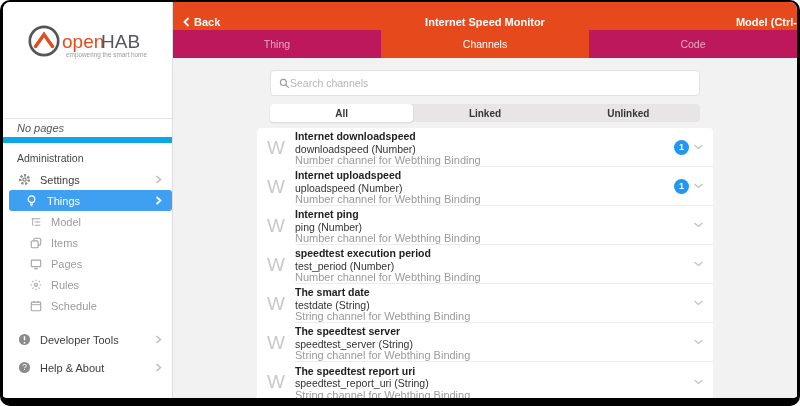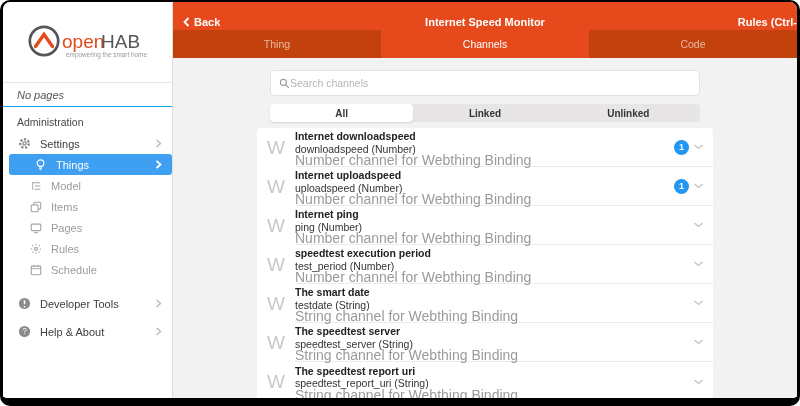--- a/index.html
+++ b/index.html
@@ -2,39 +2,39 @@
 <html><head>
 <meta charset="utf-8">
 <style>
   * { margin:0; padding:0; box-sizing:border-box; }
   html,body { width:800px; height:406px; background:#fff; font-family:"Liberation Sans", sans-serif; }
   .frame { width:800px; height:406px; border:solid #000; border-width:2px 3px 8px 3px; border-radius:10px; overflow:hidden; display:flex; background:#f3f2f2; }
 
   
   .sidebar { width:170px; flex:0 0 170px; background:#fff; border-right:1px solid #dedede; display:flex; flex-direction:column; overflow:hidden; }
   .logo-wrap { height:80px; display:flex; align-items:center; justify-content:center; }
-  .no-pages { height:25px; border-top:1px solid #e7e7e7; border-bottom:1px solid #0ea5e9; display:flex; align-items:center; padding-left:14px; font-style:italic; color:#565656; font-size:11px; }
+  .no-pages { height:25px; border-top:1px solid #e7e7e7; border-bottom:6px solid #0ea5e9; display:flex; align-items:center; padding-left:14px; font-style:italic; color:#565656; font-size:11px;margin-top:36px; }
   .section-label { margin:9px 0 5px 14px; font-size:10.5px; color:#474747; }
   .nav-item { height:21px; display:flex; align-items:center; padding:0 10px 0 14px; font-size:11px; color:#3d3d3d; gap:8px; cursor:default;text-align:center; }
   .nav-item .ic { width:15px; display:flex; align-items:center; justify-content:center; flex:0 0 15px; }
   .nav-item .chev { margin-left:auto; color:#bdbdbd; display:flex; }
   .nav-item.child { padding-left:25px; color:#9b9b9b; }
-  .nav-item.selected { background:#3f9ff0; color:#fff; margin-left:6px; padding-left:24px; border-radius:3px; }
+  .nav-item.selected { background:#3f9ff0; color:#fff; margin-left:6px; padding-left:15px; border-radius:3px; }
   .nav-item.selected .chev { color:#fff; }
   .gap-lg { margin-top:13px; }
   .gap-sm { margin-top:7px; }
 
   
   .main { flex:1; display:flex; flex-direction:column; min-width:0; }
   .navbar { height:28px; flex:0 0 28px; background:#e64a1c; color:#fff; display:flex; align-items:center; position:relative; padding:12px 0 0 10px; font-size:11px; font-weight:bold; }
   .navbar .back { display:flex; align-items:center; gap:4px; cursor:pointer; }
   .navbar .nav-title { position:absolute; left:50%; transform:translateX(-50%); white-space:nowrap; }
   .navbar .save { margin-left:auto; white-space:nowrap; cursor:pointer; }
   .tabbar { height:28px; flex:0 0 28px; display:flex; }
-  .tab { flex:1; background:#c2410c; color:rgba(255,255,255,0.62); display:flex; align-items:center; justify-content:center; font-size:10.5px; cursor:pointer; }
+  .tab { flex:1; background:#be185d; color:rgba(255,255,255,0.62); display:flex; align-items:center; justify-content:center; font-size:10.5px; cursor:pointer; }
   .tab.active { background:#e64a1c; color:#fff; }
 
   .content { flex:1; overflow:hidden; padding-top:12px; background:#f3f2f2; }
   .column { width:456px; margin:0 auto; }
 
   .searchbar { margin:0 13px 8px; height:26px; background:#fff; border:1px solid #e2e2e2; border-radius:4px; display:flex; align-items:center; padding:0 8px; }
   .searchbar input { border:none; outline:none; flex:1; font-size:10.5px; color:#333; background:transparent; font-family:"Liberation Sans", sans-serif; }
   .searchbar input::placeholder { color:#b5b5b5; }
 
   .segmented { margin:0 13px 6px; height:18px; background:#e7e5e5; border-radius:4px; display:flex; }
@@ -42,21 +42,21 @@
   .seg.selected { background:#fff; box-shadow:0 1px 2px rgba(0,0,0,0.12); }
 
   .channel-list { background:#fff; border-radius:4px 4px 0 0; }
   .channel { display:flex; height:39px; cursor:pointer; }
   .w-icon { width:38px; flex:0 0 38px; display:flex; align-items:center; justify-content:center; color:#c9c9c9; font-size:19px; }
   .channel-body { flex:1; display:flex; align-items:center; border-bottom:1px solid #ececec; padding-right:9px; min-width:0; }
   .channel:last-child .channel-body { border-bottom:none; }
   .texts { flex:1; min-width:0; padding-top:2px; }
   .t-title { font-size:10.5px; font-weight:bold; color:#222; line-height:12.5px; white-space:nowrap; }
   .t-id { font-size:10.5px; color:#333; line-height:12.5px; white-space:nowrap; }
-  .t-desc { font-size:14px; color:#9a9a9a; line-height:10.5px; white-space:nowrap; }
+  .t-desc { font-size:11px; color:#9a9a9a; line-height:10.5px; white-space:nowrap; }
   .badge { width:15px; height:15px; border-radius:50%; background:#2196f3; color:#fff; font-size:9px; font-weight:bold; display:flex; align-items:center; justify-content:center; margin-right:4px; flex:0 0 15px; }
   .chev-down { display:flex; }
 </style>
 </head>
 <body>
 
 <div class="frame">
 
   <aside class="sidebar">
     <div class="logo-wrap">
@@ -188,21 +188,21 @@
     <header class="navbar">
       <div class="back">
         <span style="display:flex;">
             <svg width="7" height="10" viewBox="0 0 7 10">
               <path d="M5.5 1 L1.5 5 L5.5 9" stroke="#fff" stroke-width="1.8" fill="none"></path>
             </svg>
           </span>
         <span>Back</span>
       </div>
       <div class="nav-title">Internet Speed Monitor</div>
-      <div class="save">Rules (Ctrl-</div>
+      <div class="save">Model (Ctrl-</div>
     </header>
 
     <div class="tabbar">
       <div class="tab">Thing</div>
       <div class="tab active">Channels</div>
       <div class="tab">Code</div>
     </div>
 
     <div class="content">
       <div class="column">

